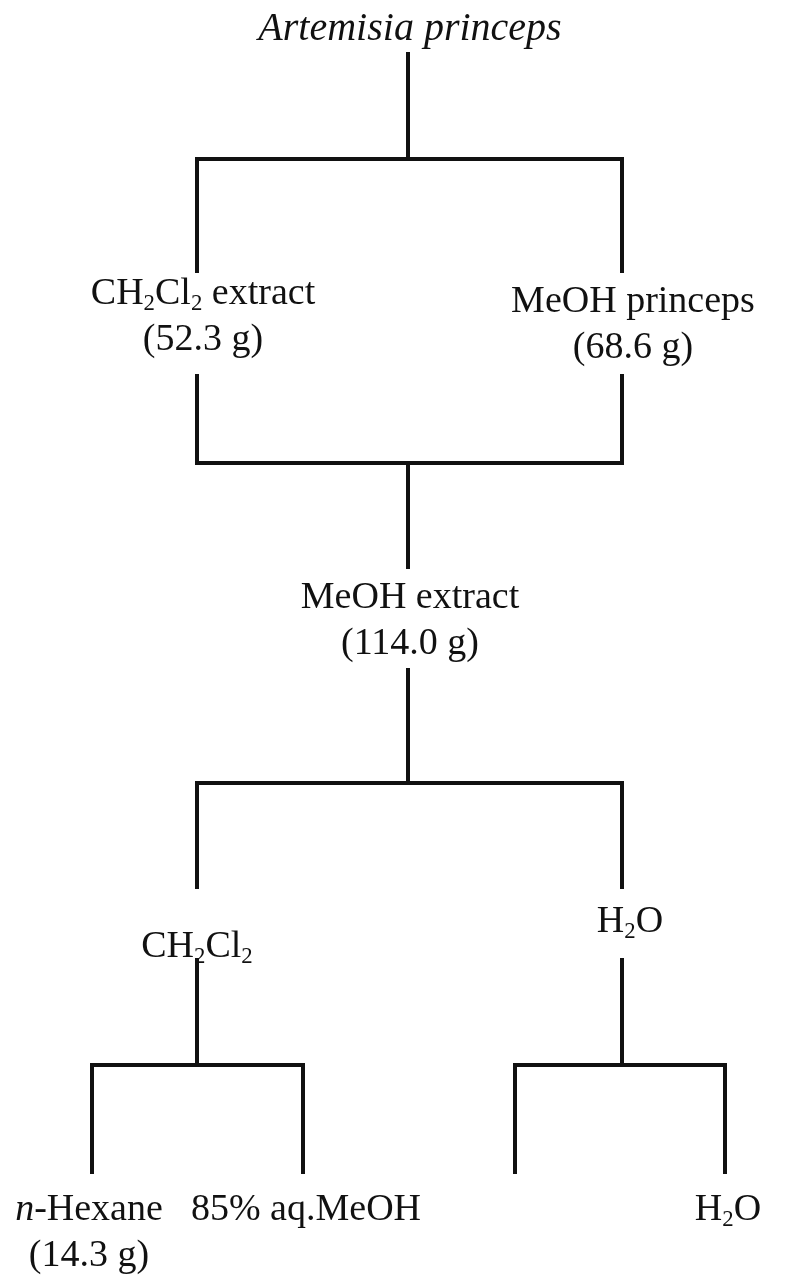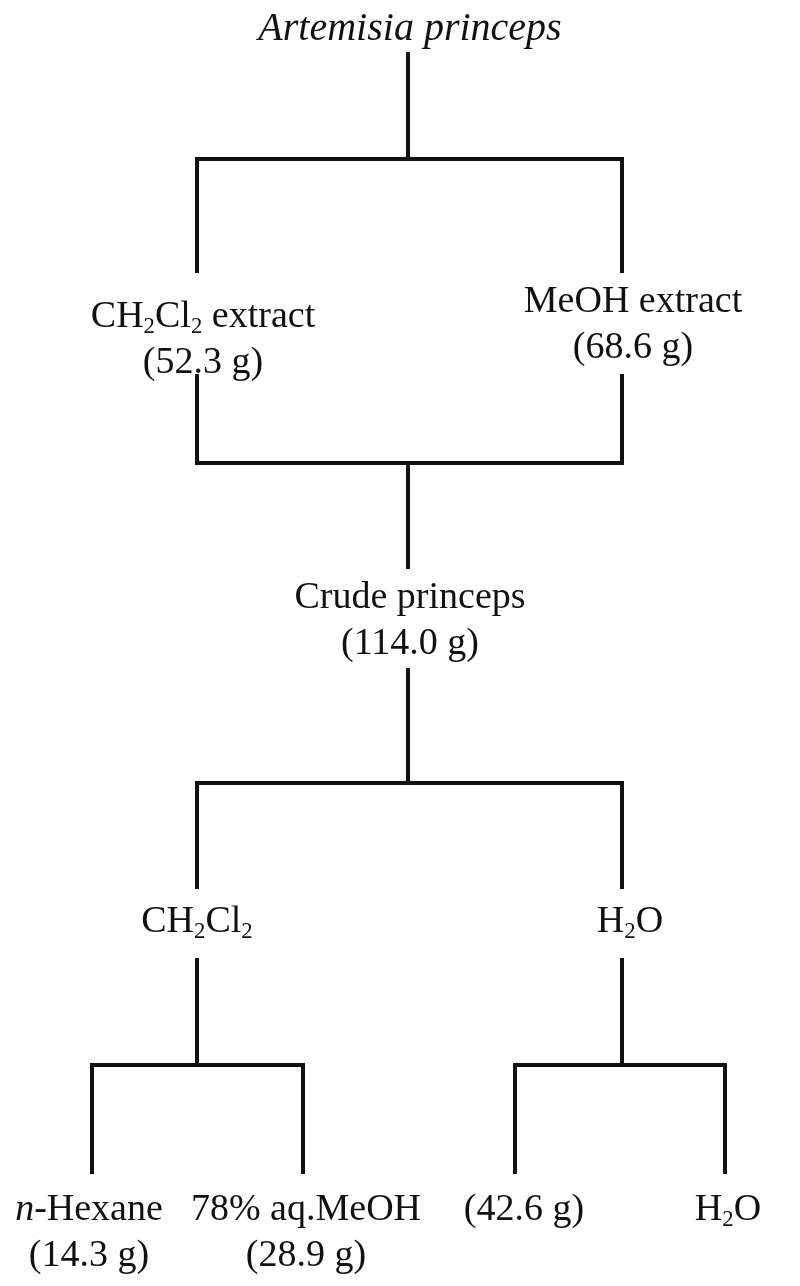--- a/index.html
+++ b/index.html
@@ -51,36 +51,36 @@
   .title i { font-style: italic; }
 
   
   .t-root      { left: 410px; top: 2px; }
 
   .v-root      { left: 406px; top: 52px;  height: 106px; }
   .bar1        { left: 195px; top: 157px; width: 429px; }
   .v-l1a       { left: 195px; top: 157px; height: 116px; }
   .v-r1a       { left: 620px; top: 157px; height: 116px; }
 
-  .n-ch2cl2ext { left: 203px; top: 291px; }
+  .n-ch2cl2ext { left: 203px; top: 268px; }
   .n-meohext   { left: 633px; top: 276px; }
 
   .v-l1b       { left: 195px; top: 374px; height: 91px; }
   .v-r1b       { left: 620px; top: 374px; height: 91px; }
   .bar2        { left: 195px; top: 461px; width: 429px; }
   .v-mid1      { left: 406px; top: 463px; height: 106px; }
 
   .n-crude     { left: 410px; top: 572px; }
 
   .v-mid2      { left: 406px; top: 668px; height: 115px; }
   .bar3        { left: 195px; top: 781px; width: 429px; }
   .v-l3        { left: 195px; top: 781px; height: 108px; }
   .v-r3        { left: 620px; top: 781px; height: 108px; }
 
-  .n-ch2cl2    { left: 197px; top: 896px; }
+  .n-ch2cl2    { left: 197px; top: 921px; }
   .n-h2omid    { left: 630px; top: 896px; }
 
   .v-l4        { left: 195px; top: 958px; height: 109px; }
   .v-r4        { left: 620px; top: 958px; height: 109px; }
 
   .bar4l       { left: 90px;  top: 1063px; width: 215px; }
   .bar4r       { left: 513px; top: 1063px; width: 214px; }
   .v-ll        { left: 90px;  top: 1063px; height: 111px; }
   .v-lr        { left: 301px; top: 1063px; height: 111px; }
   .v-rl        { left: 513px; top: 1063px; height: 111px; }
@@ -102,31 +102,31 @@
 
   <div class="hline bar1"></div>
   <div class="vline v-l1a"></div>
   <div class="vline v-r1a"></div>
 
   <div class="node n-ch2cl2ext">
     <div>CH<sub>2</sub>Cl<sub>2</sub> extract</div>
     <div>(52.3 g)</div>
   </div>
   <div class="node n-meohext">
-    <div>MeOH extract</div>
+    <div>MeOH princeps</div>
     <div>(68.6 g)</div>
   </div>
 
   <div class="vline v-l1b"></div>
   <div class="vline v-r1b"></div>
   <div class="hline bar2"></div>
   <div class="vline v-mid1"></div>
 
   <div class="node n-crude">
-    <div>Crude princeps</div>
+    <div>MeOH extract</div>
     <div>(114.0 g)</div>
   </div>
 
   <div class="vline v-mid2"></div>
   <div class="hline bar3"></div>
   <div class="vline v-l3"></div>
   <div class="vline v-r3"></div>
 
   <div class="node n-ch2cl2">
     <div>CH<sub>2</sub>Cl<sub>2</sub></div>
@@ -142,23 +142,21 @@
   <div class="vline v-ll"></div>
   <div class="vline v-lr"></div>
   <div class="vline v-rl"></div>
   <div class="vline v-rr"></div>
 
   <div class="node n-hexane">
     <div><i>n</i>-Hexane</div>
     <div>(14.3 g)</div>
   </div>
   <div class="node n-aqmeoh">
-    <div>78% aq.MeOH</div>
-    <div>(28.9 g)</div>
+    <div>85% aq.MeOH</div>
   </div>
   <div class="node n-buoh">
-    <div>(42.6 g)</div>
   </div>
   <div class="node n-h2ofinal">
     <div>H<sub>2</sub>O</div>
   </div>
 
 </div>
 
 </body></html>

